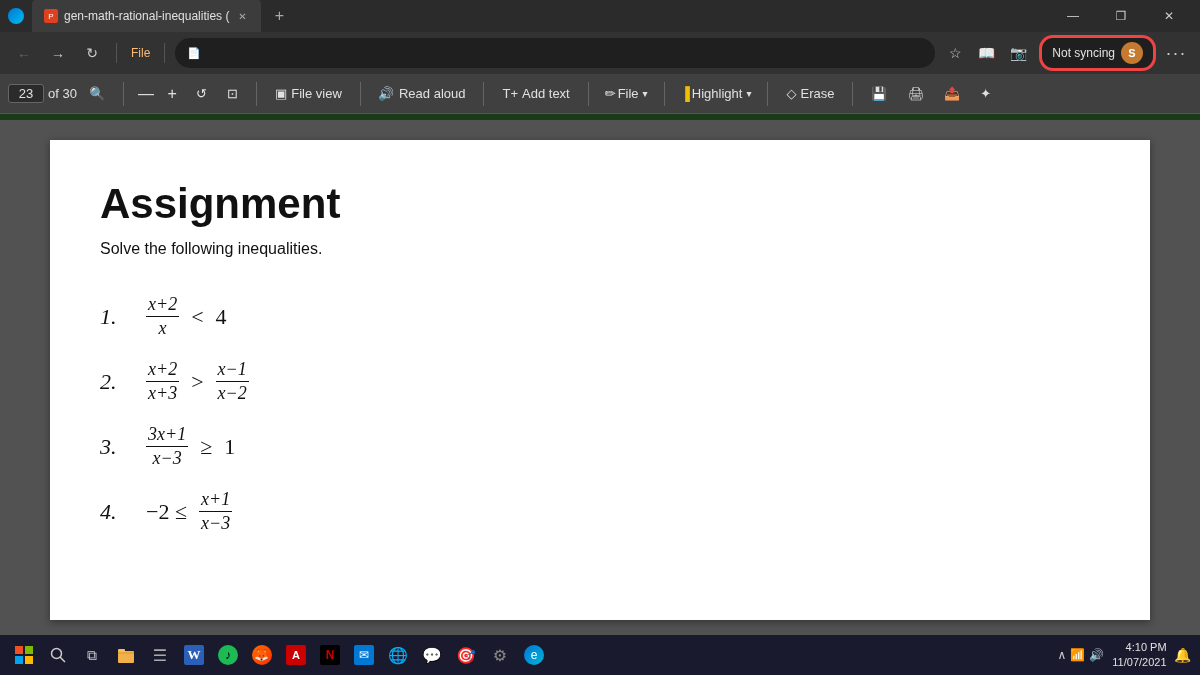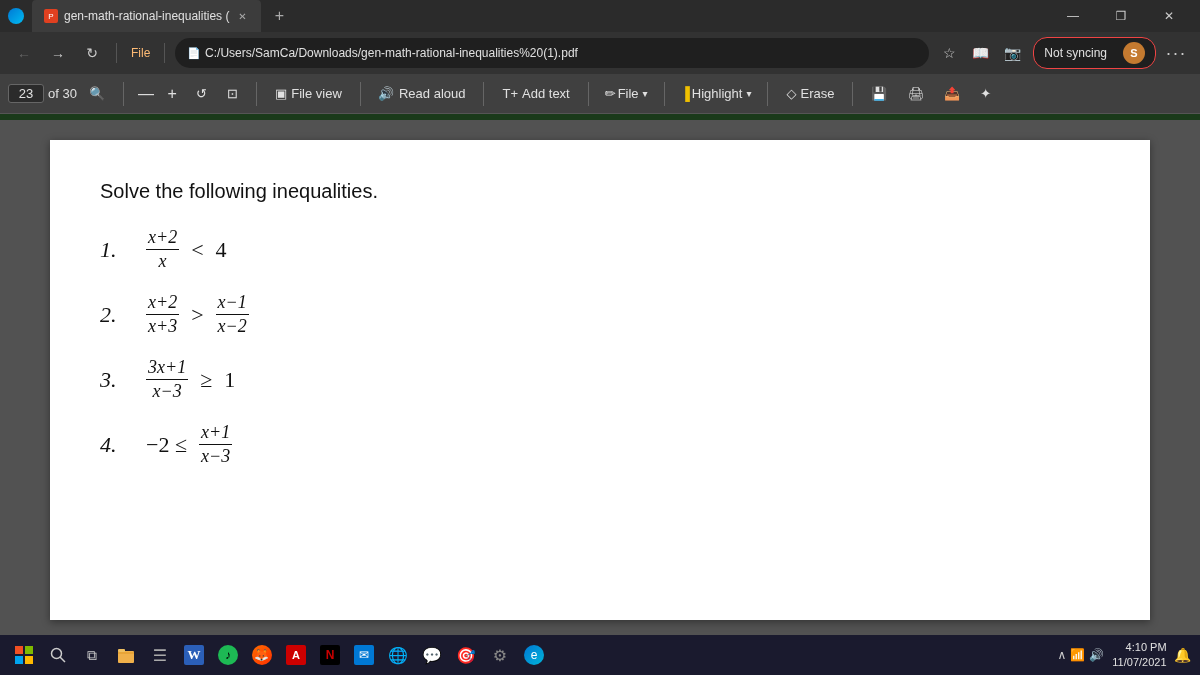--- a/index.html
+++ b/index.html
@@ -85,23 +85,23 @@
       height: 30px;
       padding: 0 12px;
       color: #e0e0e0;
       font-size: 13px;
       display: flex;
       align-items: center;
     }
     .sync-btn {
       display: flex;
       align-items: center;
-      gap: 16px;
+      gap: 6px;
       background: #1f1f1f;
-      border: 1px solid #ef4444;
+      border: 3px solid #ef4444;
       border-radius: 14px;
       padding: 4px 10px;
       color: #e0e0e0;
       font-size: 12px;
       cursor: pointer;
     }
     .sync-avatar {
       width: 22px; height: 22px;
       border-radius: 50%;
       background: #c47a30;
@@ -212,23 +212,23 @@
       box-shadow: 0 2px 8px rgba(0,0,0,0.4);
     }
     .assignment-title {
       font-size: 42px;
       font-weight: bold;
       color: #111;
       margin-bottom: 12px;
       font-family: Arial, sans-serif;
     }
     .assignment-subtitle {
-      font-size: 20px;
+      font-size: 16px;
       color: #111;
-      margin-bottom: 24px;
+      margin-bottom: 36px;
       font-family: Arial, sans-serif;
     }
     .problems {
       font-family: 'Times New Roman', serif;
       color: #111;
     }
     .problem {
       display: flex;
       align-items: center;
       margin-bottom: 20px;
@@ -346,21 +346,20 @@
 
   <div class="address-bar">
     <div class="nav-btn disabled">←</div>
     <div class="nav-btn">→</div>
     <div class="nav-btn">↻</div>
     <div style="width:1px;height:20px;background:#555;margin:0 4px;"></div>
     <span style="color:#fdba74;font-size:12px;padding:0 4px;">File</span>
     <div style="width:1px;height:20px;background:#555;margin:0 4px;"></div>
     <div class="address-text">
       <span style="color:#aaa;font-size:11px;margin-right:4px;">📄</span>
-      <span style="font-size:12px;">C:/Users/SamCa/Downloads/gen-math-rational-inequalities%20(1).pdf</span>
     </div>
     <div style="display:flex;align-items:center;gap:4px;">
       <div style="width:28px;height:28px;border-radius:50%;display:flex;align-items:center;justify-content:center;color:#ccc;font-size:14px;cursor:pointer;">☆</div>
       <div style="width:28px;height:28px;border-radius:50%;display:flex;align-items:center;justify-content:center;color:#ccc;font-size:14px;cursor:pointer;">📖</div>
       <div style="width:28px;height:28px;border-radius:50%;display:flex;align-items:center;justify-content:center;color:#ccc;font-size:14px;cursor:pointer;">📷</div>
     </div>
     <div class="sync-btn">
       <span>Not syncing</span>
       <div class="sync-avatar">S</div>
     </div>
@@ -430,20 +429,21 @@
     </div>
     <div class="toolbar-btn">
       <span>✦</span>
     </div>
   </div>
 
   <div class="accent-bar"></div>
 
   <div class="pdf-content">
     <div class="pdf-page">
+      <div class="assignment-title">Assignment</div>
       <div class="assignment-subtitle">Solve the following inequalities.</div>
 
       <div class="problems">
 
         <div class="problem">
           <span class="problem-num">1.</span>
           <span class="math-expr">
             <span class="fraction">
               <span class="fraction-num"><i>x</i>+2</span>
               <span class="fraction-den"><i>x</i></span>

